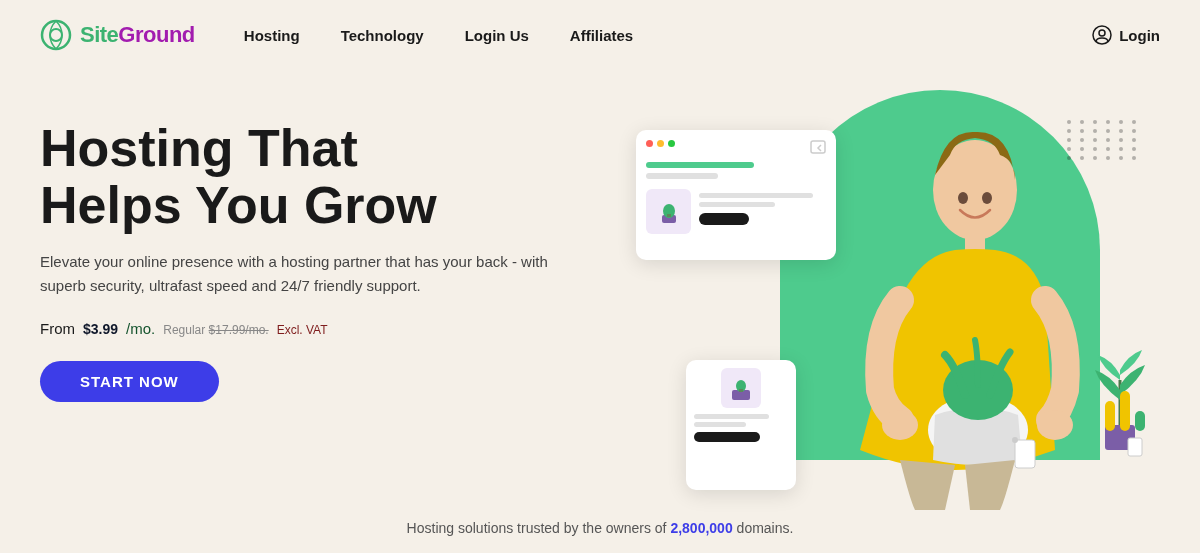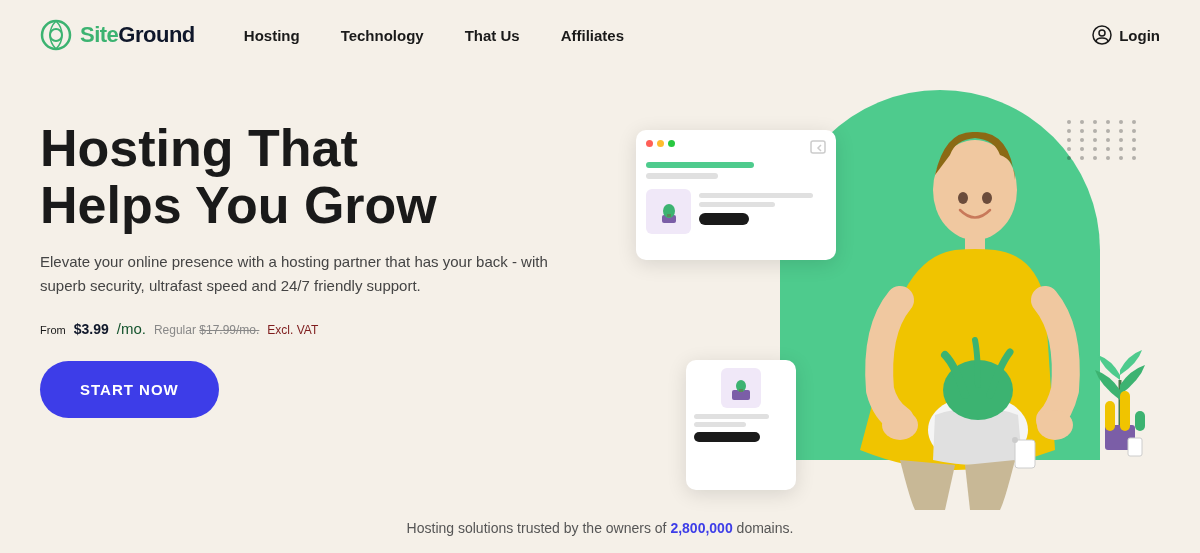--- a/index.html
+++ b/index.html
@@ -104,21 +104,21 @@
     }
 
     .pricing-row {
       display: flex;
       align-items: baseline;
       gap: 8px;
       margin-bottom: 24px;
     }
 
     .pricing-from {
-      font-size: 11px;
+      font-size: 15px;
       color: #1a1a1a;
       font-weight: 500;
     }
 
     .pricing-price {
       font-size: 14px;
       font-weight: 700;
       color: #0f172a;
     }
 
@@ -140,21 +140,21 @@
     .pricing-vat {
       font-size: 12px;
       color: #7f1d1d;
     }
 
     .start-btn {
       background-color: #3d3de8;
       color: white;
       border: none;
       border-radius: 50px;
-      padding: 20px 40px;
+      padding: 12px 40px;
       font-size: 15px;
       font-weight: 800;
       letter-spacing: 1px;
       cursor: pointer;
       text-transform: uppercase;
     }
 
     
     .right-content {
       flex: 0 0 45%;
@@ -367,28 +367,28 @@
 <header>
   <div class="logo-area">
 
     <svg class="logo-icon" viewBox="0 0 32 32">
       <circle cx="16" cy="16" r="14" fill="none" stroke="#3cb371" stroke-width="2.5"></circle>
       <circle cx="16" cy="16" r="6" fill="none" stroke="#3cb371" stroke-width="2"></circle>
       <path d="M16 2 Q22 8 22 16 Q22 24 16 30" fill="none" stroke="#3cb371" stroke-width="1.5"></path>
       <path d="M16 2 Q10 8 10 16 Q10 24 16 30" fill="none" stroke="#3cb371" stroke-width="1.5"></path>
     </svg>
     <span class="logo-text">
-      <span>Site</span><span style="color:#0f172a">Ground</span>
+      <span>Site</span><span style="color:#a21caf">Ground</span>
     </span>
   </div>
 
   <nav>
     <a class="nav-item">Hosting</a>
     <a class="nav-item">Technology</a>
-    <a class="nav-item">That Us</a>
+    <a class="nav-item">Login Us</a>
     <a class="nav-item">Affiliates</a>
   </nav>
 
   <div class="login-btn">
     <svg width="20" height="20" viewBox="0 0 20 20">
       <circle cx="10" cy="10" r="9" fill="none" stroke="#1a1a1a" stroke-width="1.5"></circle>
       <circle cx="10" cy="8" r="3" fill="none" stroke="#1a1a1a" stroke-width="1.5"></circle>
       <path d="M4 17 Q4 13 10 13 Q16 13 16 17" fill="none" stroke="#1a1a1a" stroke-width="1.5"></path>
     </svg>
     <span>Login</span>

